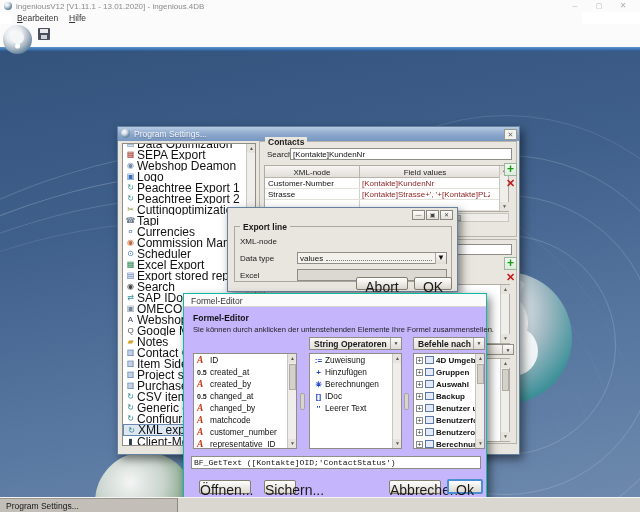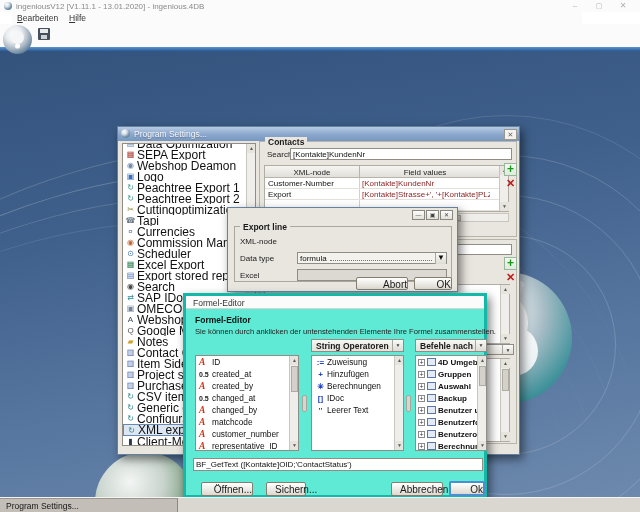--- a/index.html
+++ b/index.html
@@ -51,21 +51,21 @@
   #task-btn { position:absolute; left:0; top:0; width:178px; height:15px; background:#c3bfb8; border-right:1px solid #8b887f; border-top:1px solid #9a968d; padding:2px 0 0 6px; font-size:8.5px; color:#161616; }
 
   
   .dialog { position:absolute; box-shadow:3px 4px 9px rgba(0,0,0,0.5); }
   .blue-title { position:absolute; left:0; top:0; right:0; height:14px; background:linear-gradient(#b6cbe3,#8aa6cb 55%,#7897c1); color:#f4f7fb; font-size:8.5px; padding:2px 0 0 16px; text-shadow:0 1px 1px rgba(0,0,0,0.25); }
   .white-title { position:absolute; left:0; top:0; right:0; height:13px; background:#fbfbfb; border-bottom:1px solid #d7d5d0; color:#333; font-size:8.5px; padding:2px 0 0 7px; }
   .group { position:absolute; border:1px solid #b7b4aa; }
   .group-label { position:absolute; top:-5px; left:5px; background:#e9e6df; padding:0 3px; font-weight:bold; font-size:8.5px; color:#1a1a1a; }
   .field { position:absolute; background:#fff; border:1px solid #8f8d85; font-size:8px; color:#111; padding:1px 2px 0 2px; }
   .field.disabled { background:#dcd9d2; }
-  .btn3d { position:absolute; background:linear-gradient(#ffffff,#eceae4 55%,#ddd9d0); border:1px solid #847e70; border-radius:2px; font-size:10px; color:#1a1a1a; text-align:right; padding-top:1px;padding-left:8px; }
+  .btn3d { position:absolute; background:linear-gradient(#ffffff,#eceae4 55%,#ddd9d0); border:1px solid #847e70; border-radius:2px; font-size:14px; color:#1a1a1a; text-align:center; padding-top:1px; }
   .btn3d.default { border:2px solid #4a8fd4; }
   .ctlbtn { position:absolute; top:2px; width:13px; height:10px; background:linear-gradient(#fdfdfd,#e3e1da); border:1px solid #8a877e; text-align:center; font-size:6px; line-height:8px; color:#444; }
   .closebox { position:absolute; width:13px; height:11px; background:#f3f2ef; border:1px solid #9a978e; text-align:center; font-size:7px; line-height:10px; color:#666; }
 
   
   .vscroll { position:absolute; width:9px; background:#f0eeea; border-left:1px solid #c9c6bf; }
   .hscroll { position:absolute; height:9px; background:#f0eeea; border:1px solid #c9c6bf; }
   .sarr { position:absolute; width:9px; height:9px; text-align:center; font-size:5px; line-height:9px; color:#5a5a5a; background:#e7e4de; }
   .sarr.up::before { content:"▲"; }
   .sarr.down::before { content:"▼"; }
@@ -93,35 +93,35 @@
   .plusbtn { position:absolute; width:13px; height:13px; background:linear-gradient(#f2f8f2,#dcecdc); border:1px solid #9ab69a; color:#169a16; font-weight:bold; font-size:12px; line-height:10px; text-align:center; }
   .xbtn { position:absolute; width:13px; height:13px; color:#c01d1d; font-weight:bold; font-size:11px; line-height:12px; text-align:center; }
 
   
   #xd { left:227px; top:207px; width:231px; height:85px; border:1px solid #64819f; background:#e9e6df; z-index:20; }
   #xd .lbl { position:absolute; font-size:8px; color:#1a1a1a; }
   #xd-combo { display:flex; background:#f4f2ec; }
   #xd-combo .dotfill { flex:1; border-bottom:1px dotted #777; margin:0 3px 2px 3px; }
 
   
-  #fe { left:183px; top:293px; width:304px; height:205px; border:3px solid #14b8a6; background:#5eead4; z-index:30; }
+  #fe { left:183px; top:293px; width:304px; height:205px; border:1px solid #14b8a6; background:#c4b5fd; z-index:30; }
   #fe-head { position:absolute; left:9px; top:19px; font-weight:bold; font-size:8.5px; color:#111; }
   #fe-desc { position:absolute; left:9px; top:31px; font-size:7.6px; color:#222; white-space:nowrap; }
   .felist { position:absolute; top:59px; height:96px; background:#fff; border:1px solid #8f8d85; overflow:hidden; }
   .fe-row { height:12px; display:flex; align-items:center; padding-left:2px; white-space:nowrap; overflow:hidden; }
   .fe-ico { width:14px; flex:none; text-align:left; padding-left:1px; }
   .fe-ico.t-text { color:#cc3311; font-style:italic; font-weight:bold; font-family:"Liberation Serif",serif; font-size:9.5px; }
   .fe-ico.t-num { color:#222; font-weight:bold; font-size:7px; }
   .fe-label { font-size:8.3px; color:#101010; }
   .op-ico { width:13px; flex:none; text-align:center; font-weight:bold; font-size:8px; color:#2244cc; }
   .tree-exp { width:7px; height:7px; flex:none; border:1px solid #8a8a8a; background:#fff; font-size:7px; line-height:5px; text-align:center; color:#333; margin-right:2px; }
   .tree-ico { width:9px; height:8px; flex:none; background:#e4ebf6; border:1px solid #5577aa; margin-right:2px; }
   .tree-label { font-size:8px; font-weight:bold; color:#101010; white-space:nowrap; }
   .splitter { position:absolute; width:5px; height:17px; background:#d8d5cf; border:1px solid #a8a59d; border-radius:2px; }
-  #fe-formula { left:7px; top:162px; width:290px; height:13px; }
+  #fe-formula { left:7px; top:162px; width:290px; height:13px;font-family:Liberation Mono, monospace; }
 </style>
 </head>
 <body>
 
 <div class="abs" id="titlebar">
   <div class="abs mini-sphere" id="app-icon"></div>
   <div class="ttl nowrap">ingeniousV12 [V1.11.1 - 13.01.2020] - ingenious.4DB</div>
   <div class="winctl g-min" style="left:566px;"></div>
   <div class="winctl g-max" style="left:590px;"></div>
   <div class="winctl g-close" style="left:614px;"></div>
@@ -289,21 +289,21 @@
         <div style="width:95px; border-right:1px solid #b7b4aa; padding-top:2px;">XML-node</div>
         <div style="width:130px; padding-top:2px;">Field values</div>
         <div style="width:10px;"></div>
       </div>
       <div>
           <div class="t-row">
             <div class="t-c1">Customer-Number</div>
             <div class="t-c2">[Kontakte]KundenNr</div>
           </div>
           <div class="t-row">
-            <div class="t-c1">Export</div>
+            <div class="t-c1">Strasse</div>
             <div class="t-c2">[Kontakte]Strasse+', '+[Kontakte]PLZ+' '+[Kontakte</div>
           </div>
         </div>
       <div class="t-row">
           <div class="t-c1"></div>
           <div class="t-c2"></div>
         </div>
       <div class="vscroll" style="right:0; top:0; height:45px;">
         <div class="sarr up" style="top:0;"></div>
         <div class="sarr down" style="bottom:0;"></div>
@@ -342,21 +342,21 @@
 <div class="dialog" id="xd">
   <div class="ctlbtn" style="left:184px;">—</div>
   <div class="ctlbtn" style="left:198px;">▣</div>
   <div class="ctlbtn" style="left:212px;">✕</div>
 
   <div class="group" style="left:6px; top:18px; width:218px; height:56px; border-color:#aaa79d;">
     <div class="group-label">Export line</div>
     <div class="lbl" style="left:5px; top:10px;">XML-node</div>
     <div class="lbl" style="left:5px; top:27px;">Data type</div>
     <div class="field" id="xd-combo" style="left:62px; top:25px; width:150px; height:12px; background:#f4f2ec;">
-      <span>formula</span>
+      <span>values</span>
       <span class="dotfill"></span>
       <span class="carr" style="position:relative; width:11px; flex:none; display:inline-block; border-left:1px solid #a9a69e; background:linear-gradient(#fafaf8,#dfdcd5); text-align:center; line-height:10px; margin:-1px -2px -1px 0;"></span>
     </div>
     <div class="lbl" style="left:5px; top:44px;">Excel</div>
     <div class="field disabled nowrap" style="left:62px; top:42px; width:150px; height:12px;"></div>
   </div>
   <div class="btn3d" style="left:128px; top:69px; width:52px; height:13px;">Abort</div>
   <div class="btn3d" style="left:186px; top:69px; width:38px; height:13px;">OK</div>
 </div>
 
@@ -493,20 +493,20 @@
       <div class="sthumb" style="top:10px; height:20px;"></div>
       <div class="sarr down" style="bottom:0;"></div>
     </div>
   </div>
   <div class="splitter" style="left:116px; top:99px;"></div>
   <div class="splitter" style="left:220px; top:99px;"></div>
 
   <div class="field nowrap abs" id="fe-formula">BF_GetText ([Kontakte]OID;'ContactStatus')</div>
 
   <div class="btn3d" style="left:15px; top:186px; width:52px; height:14px;">Öffnen...</div>
-  <div class="btn3d" style="left:80px; top:186px; width:40px; height:14px;">Sichern...</div>
+  <div class="btn3d" style="left:80px; top:186px; width:32px; height:14px;">Sichern...</div>
   <div class="btn3d" style="left:205px; top:186px; width:52px; height:14px;">Abbrechen</div>
   <div class="btn3d default" style="left:263px; top:185px; width:36px; height:15px;">Ok</div>
 </div>
 
 <div class="abs" id="taskbar">
   <div id="task-btn" class="nowrap">Program Settings...</div>
 </div>
 
 </body></html>

